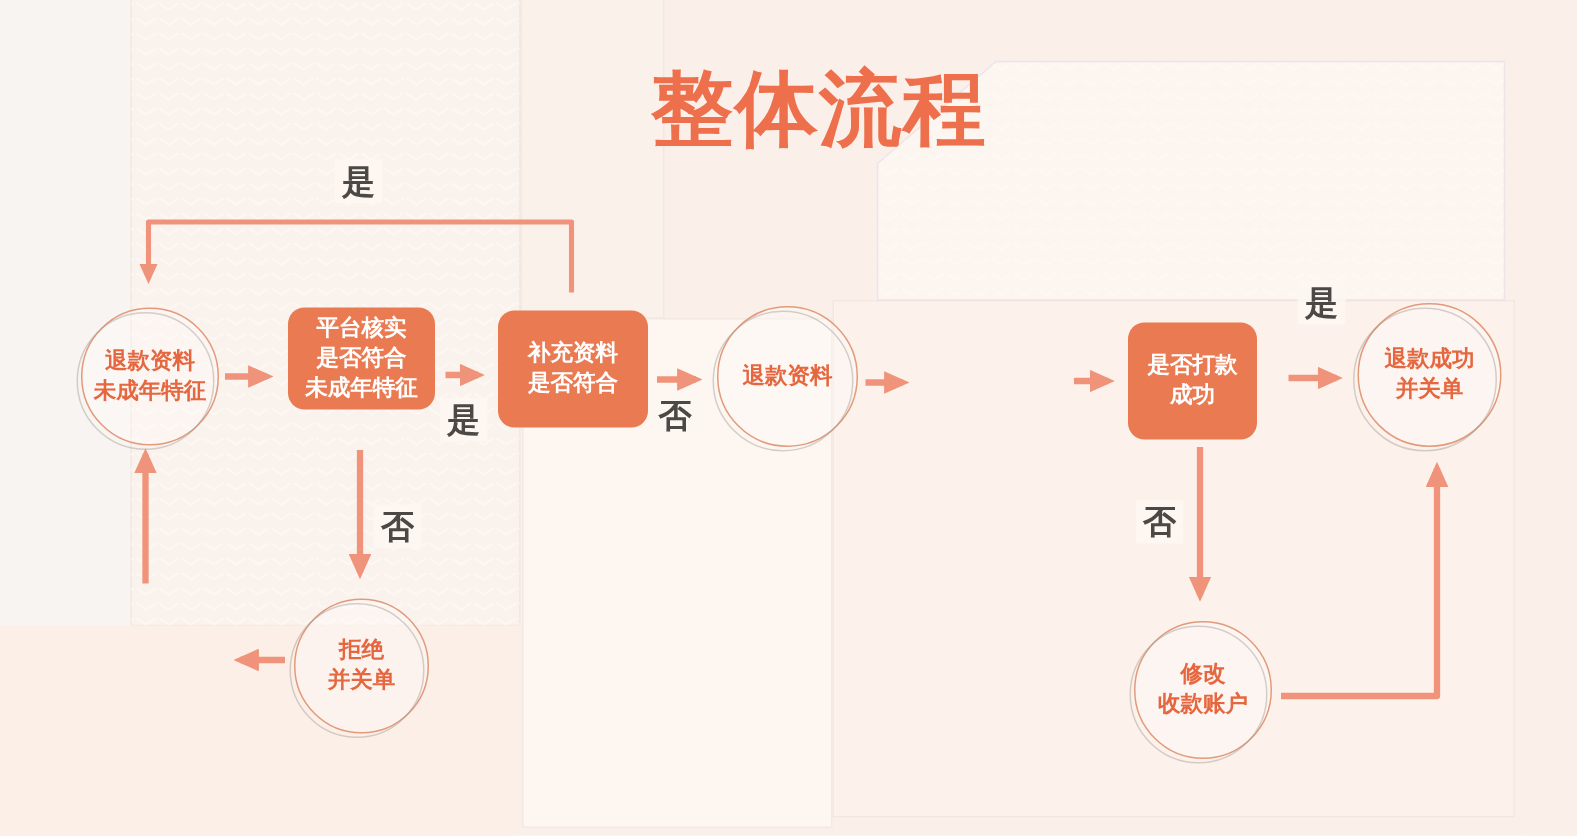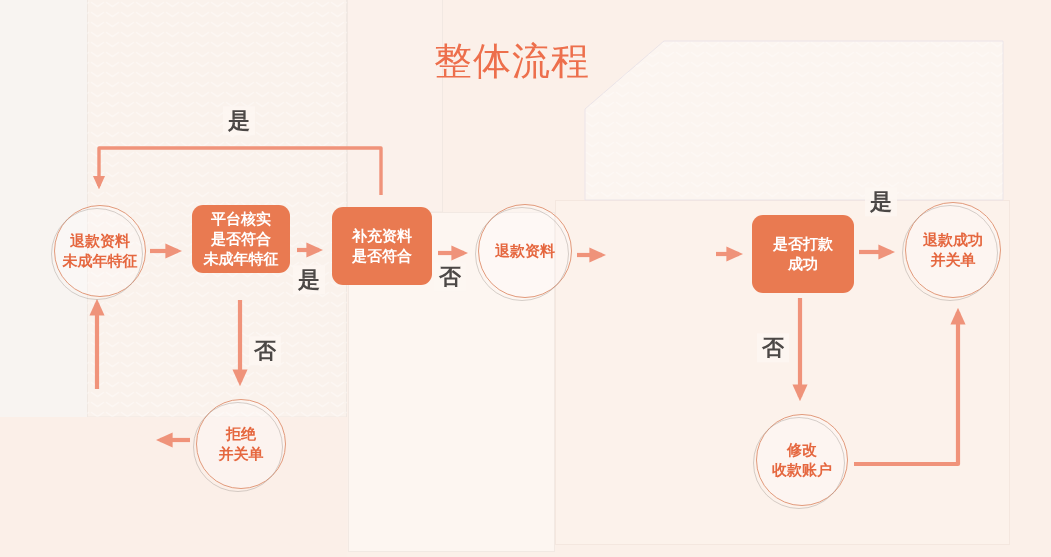--- a/index.html
+++ b/index.html
@@ -8,21 +8,21 @@
     width:1051px;height:557px;
     background:#fbf0e9;
     overflow:hidden;
     font-family:"Liberation Sans","DejaVu Sans",sans-serif;
   }
   .layer{position:absolute;left:0;top:0;width:1051px;height:557px;}
   .bg-layer{z-index:0;}
   .arrow-layer{z-index:2;}
   .page-title{
     position:absolute;left:434px;top:36px;z-index:4;
-    font-size:38px;font-weight:normal;color:#ed6f4c;letter-spacing:1px;
+    font-size:55px;font-weight:bold;color:#ed6f4c;letter-spacing:1px;
   }
   .node{
     position:absolute;z-index:5;
     display:flex;align-items:center;justify-content:center;text-align:center;
   }
   .node-text{font-size:15px;font-weight:bold;line-height:1.32;}
   .node-text span{display:block;}
   .circle{
     border-radius:50%;
     border:1px solid #e29a7b;
@@ -115,21 +115,21 @@
     </div>
   </div>
 
   <div class="node circle" style="left:478px;top:204px;width:92px;height:92px">
     <div class="node-text">
       <span>退款资料</span>
     </div>
   </div>
 
 
-  <div class="node box" style="left:752px;top:215px;width:102px;height:78px">
+  <div class="node box" style="left:752px;top:215px;width:86px;height:78px">
     <div class="node-text">
       <span>是否打款</span>
       <span>成功</span>
     </div>
   </div>
 
   <div class="node circle" style="left:905px;top:202px;width:94px;height:94px">
     <div class="node-text">
       <span>退款成功</span>
       <span>并关单</span>

